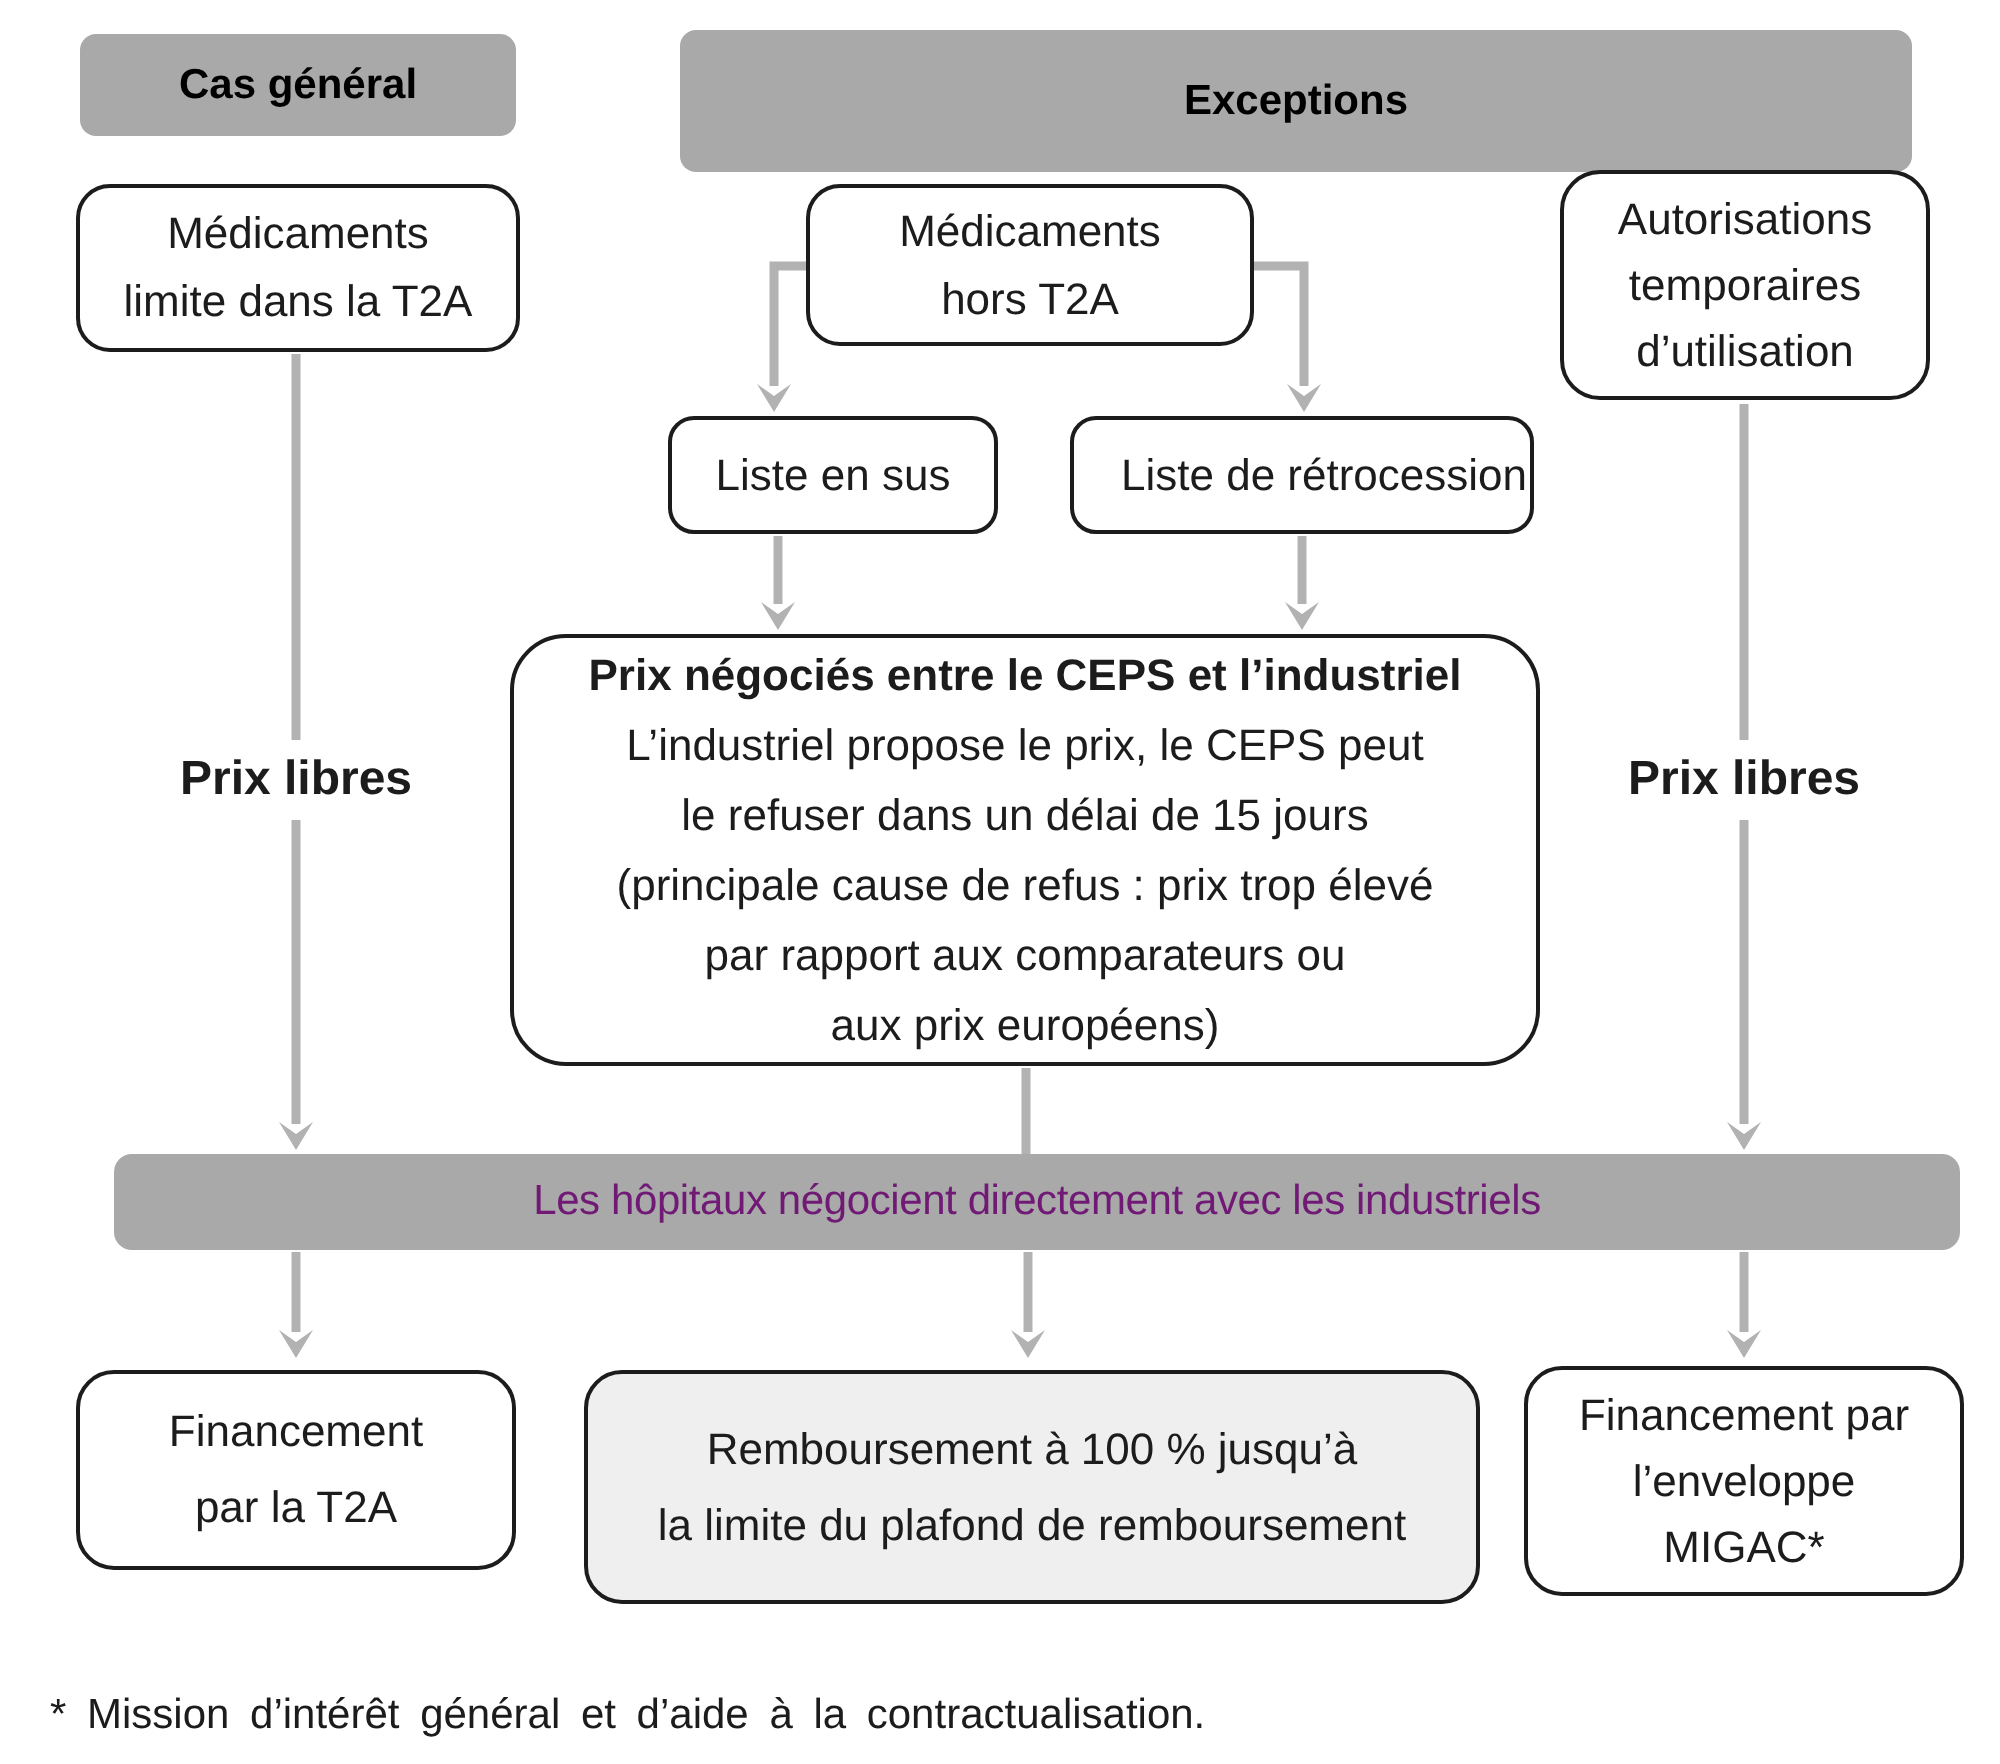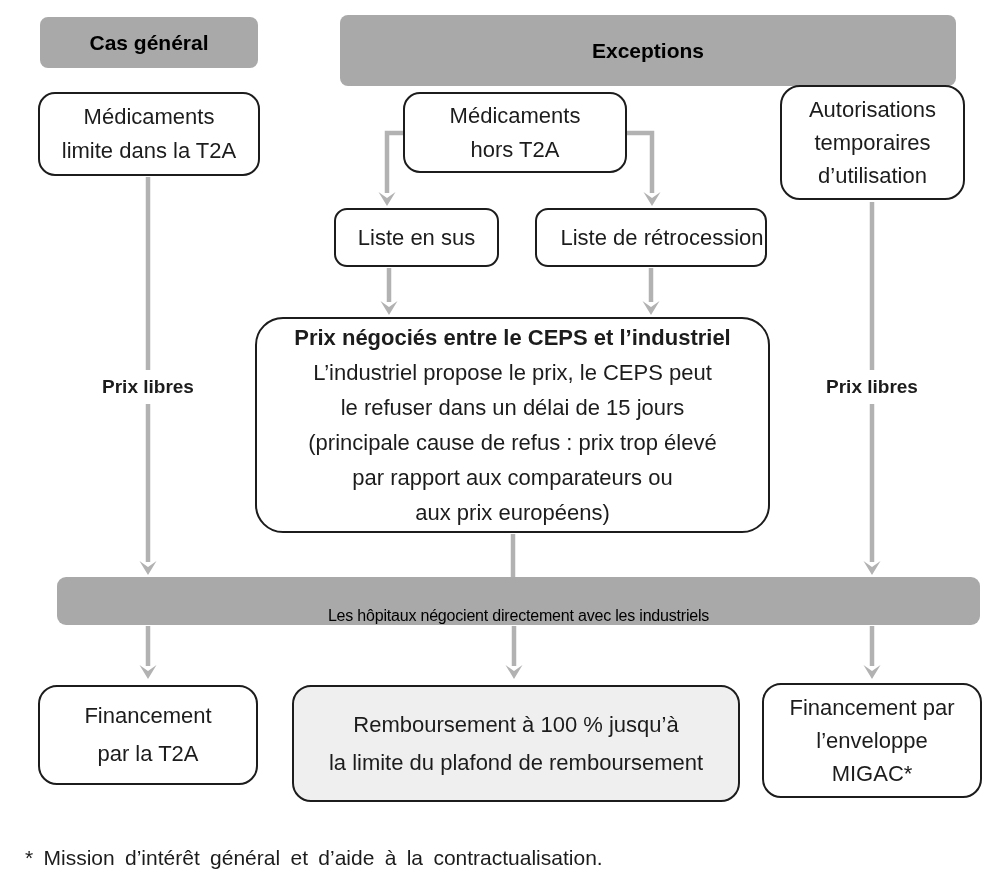--- a/index.html
+++ b/index.html
@@ -32,29 +32,29 @@
     text-align: center;
     font-size: 22px;
     line-height: 34px;
     z-index: 1;
     box-sizing: border-box;
   }
   .node .ln { display: block; }
   .gray-band {
     background: #a9a9a9;
     border-radius: 9px;
-    color: #000000;
-    font-size: 16px;
+    color: #701a75;
+    font-size: 21px;
     letter-spacing: -0.2px;
-    display: flex; align-items: flex-end; justify-content: center;
+    display: flex; align-items: center; justify-content: center;
     z-index: 1;
   }
   .price-label {
     font-weight: bold;
-    font-size: 19px;
+    font-size: 24px;
     background: #ffffff;
     padding: 6px 6px;
     transform: translateX(-50%);
     z-index: 2;
     white-space: nowrap;
   }
   .ceps-title { font-weight: bold; display: block; }
   .footnote {
     font-size: 21px;
     word-spacing: 4.5px;

